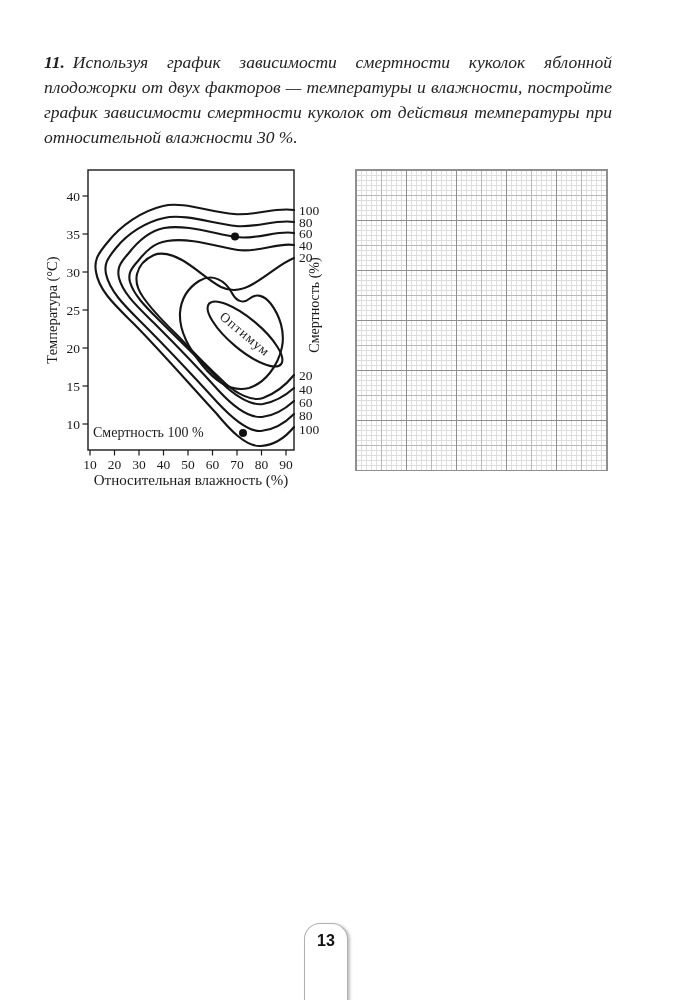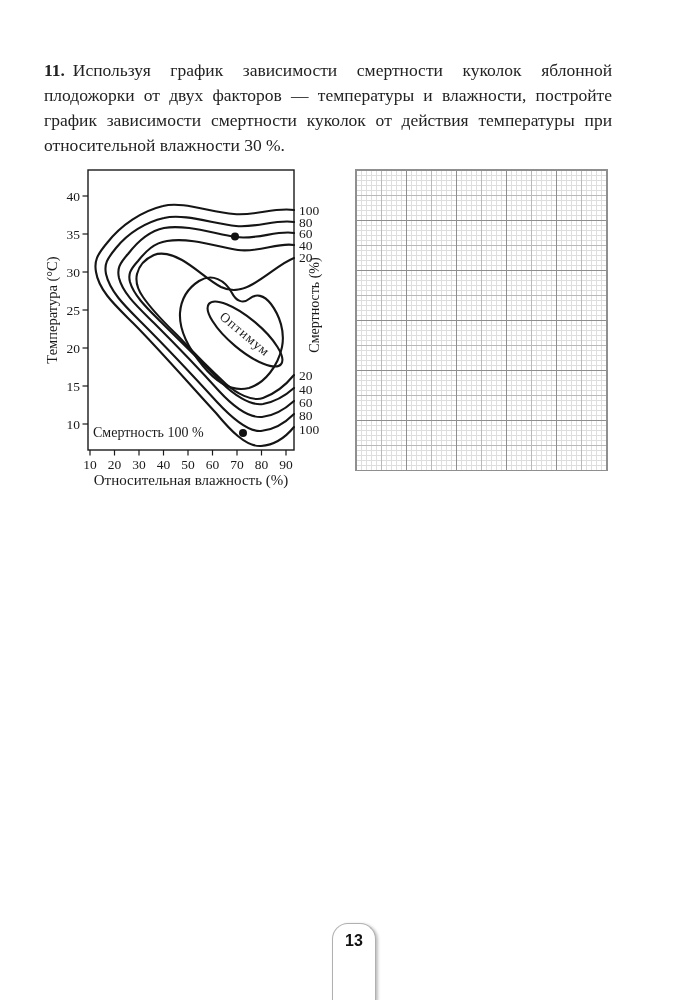--- a/index.html
+++ b/index.html
@@ -1,22 +1,22 @@
 <!DOCTYPE html>
 <html><head>
 <meta charset="utf-8">
 <style>
   html,body{margin:0;padding:0;}
   body{
     width:700px;height:1000px;position:relative;background:#ffffff;
     font-family:"Liberation Serif", serif;color:#1a1a1a;overflow:hidden;
   }
   .task{
-    position:absolute;left:44px;top:58px;width:568px;
-    font-size:17.5px;line-height:25px;text-align:justify;margin:0;color:#222;
+    position:absolute;left:44px;top:50px;width:568px;
+    font-size:17.5px;line-height:25px;text-align:justify;margin:0;color:#222;font-style:italic;
   }
   .task b{margin-right:.45em;}
   .fig{position:absolute;left:30px;top:162px;}
   .fig text{fill:#1a1a1a;}
   .grid-paper{
     position:absolute;left:355px;top:169px;width:253px;height:302px;
     box-sizing:border-box;background-color:#fff;
     background-image:
       repeating-linear-gradient(to right,#8f8f8f 0 1px,transparent 1px 50px),
       repeating-linear-gradient(to bottom,#8f8f8f 0 1px,transparent 1px 50px),
@@ -24,21 +24,20 @@
       repeating-linear-gradient(to bottom,#b9b9b9 0 1px,transparent 1px 25px),
       repeating-linear-gradient(to right,#dedede 0 1px,transparent 1px 5px),
       repeating-linear-gradient(to bottom,#dedede 0 1px,transparent 1px 5px);
     border:1px solid #8f8f8f;
   }
   .page-tab{
     position:absolute;left:304px;top:923px;width:42px;height:77px;
     background:#fff;border:1px solid #b0b0b0;border-bottom:none;
     border-radius:16px 16px 0 0;box-shadow:2px 1px 3px rgba(0,0,0,.25);
     text-align:center;
-    margin-left:28px;
   }
   .page-tab span{
     display:inline-block;margin-top:8px;
     font-family:"Liberation Sans", sans-serif;font-weight:bold;
     font-size:16px;color:#111;
   }
 </style>
 </head>
 <body>
 

